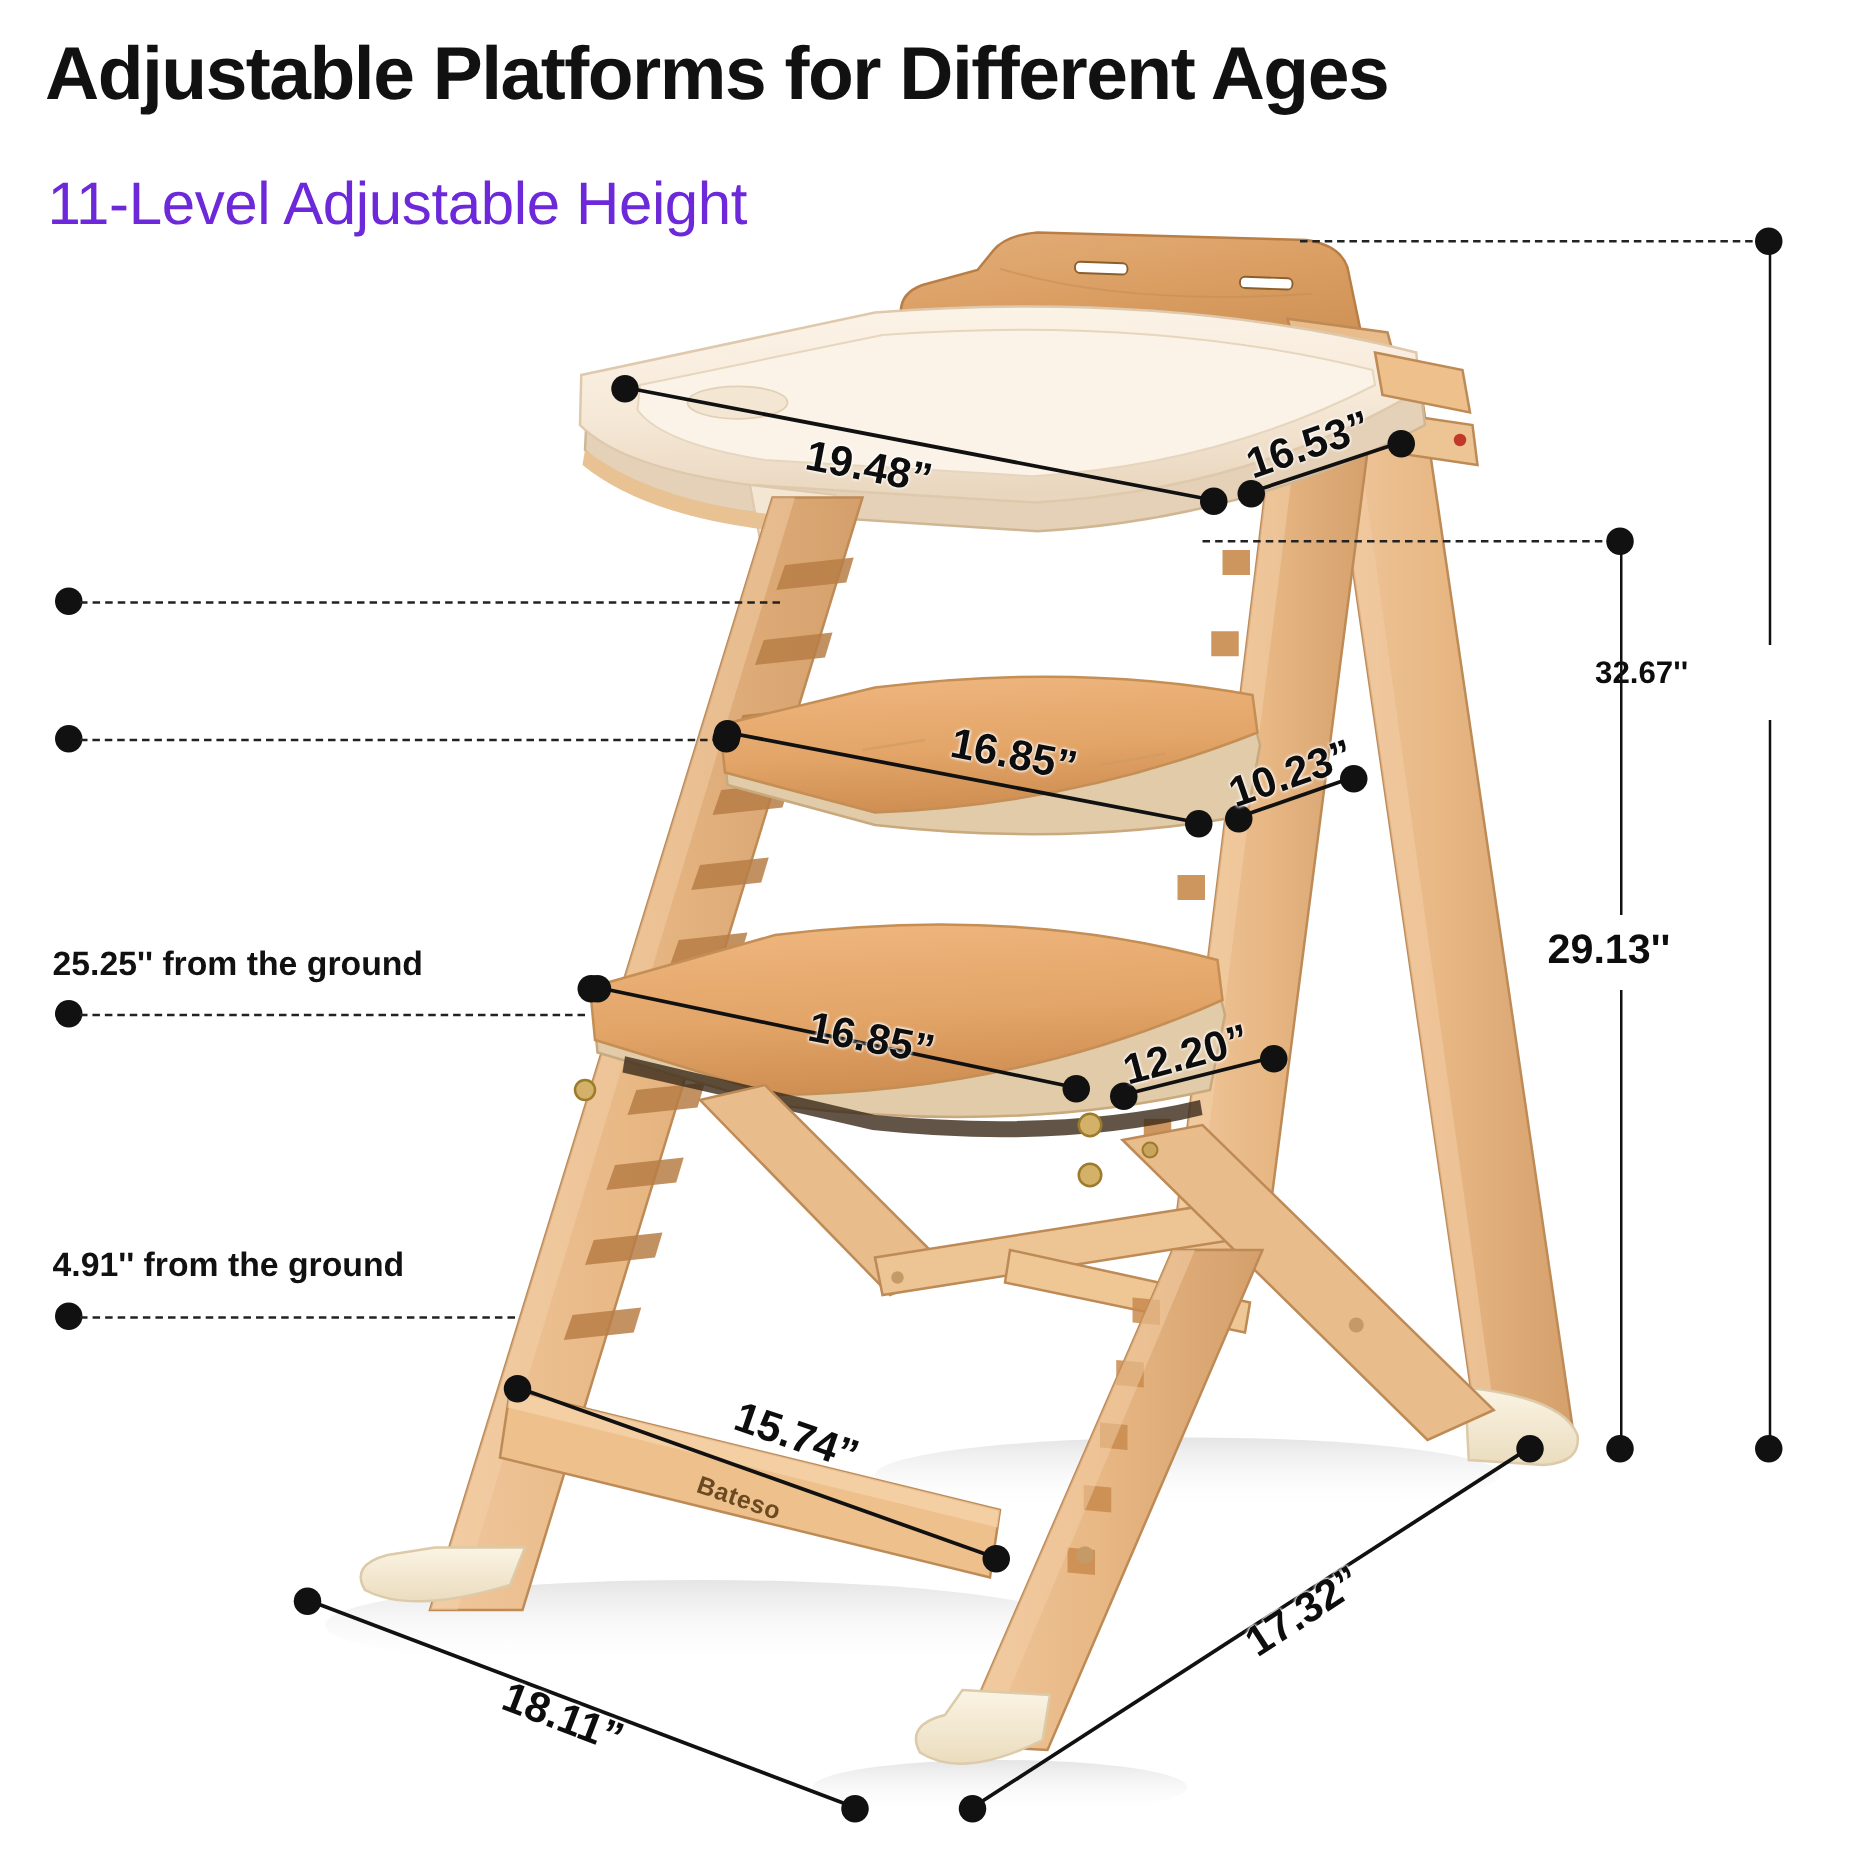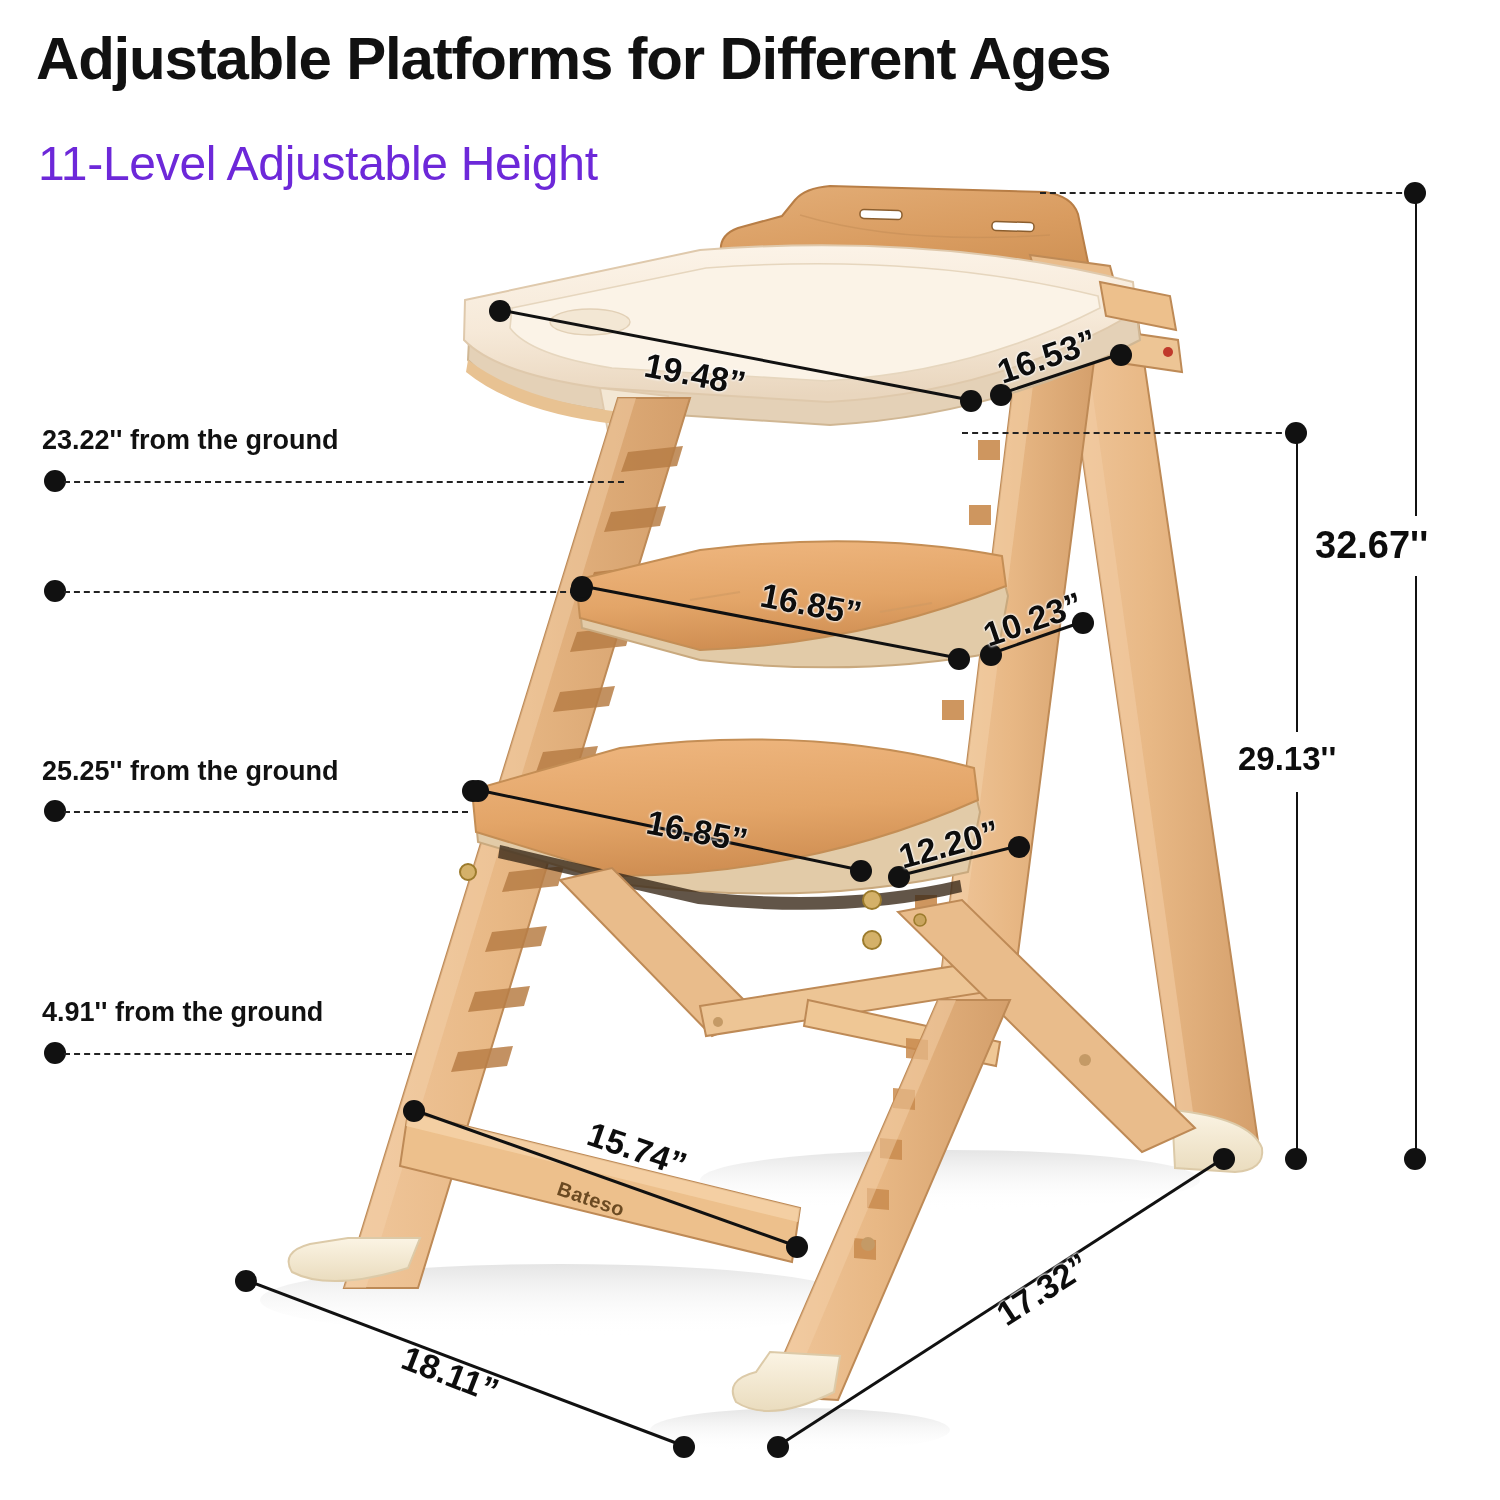--- a/index.html
+++ b/index.html
@@ -270,41 +270,40 @@
       <line x1="898" y1="876" x2="1018" y2="846"></line>
 
       <line x1="414" y1="1110" x2="796" y2="1246"></line>
 
       <line x1="246" y1="1280" x2="684" y2="1446"></line>
 
       <line x1="778" y1="1446" x2="1224" y2="1158"></line>
     </g>
   </svg>
 
-  <div class="callout" style="left:42px;top:425px;">23.22'' from the ground</div>
   <div class="dot md" style="left:44px;top:470px;"></div>
   <div class="dash-h" style="left:64px;top:481px;width:560px;"></div>
 
   <div class="dot md" style="left:44px;top:580px;"></div>
   <div class="dash-h" style="left:64px;top:591px;width:512px;"></div>
   <div class="dot md" style="left:570px;top:580px;"></div>
 
   <div class="callout" style="left:42px;top:756px;">25.25'' from the ground</div>
   <div class="dot md" style="left:44px;top:800px;"></div>
   <div class="dash-h" style="left:64px;top:811px;width:404px;"></div>
   <div class="dot md" style="left:462px;top:780px;"></div>
 
   <div class="callout" style="left:42px;top:997px;">4.91'' from the ground</div>
   <div class="dot md" style="left:44px;top:1042px;"></div>
   <div class="dash-h" style="left:64px;top:1053px;width:348px;"></div>
 
   <div class="dash-h" style="left:1040px;top:192px;width:372px;"></div>
   <div class="dot md" style="left:1404px;top:182px;"></div>
   <div class="solid-v" style="left:1415px;top:196px;height:320px;"></div>
-  <div class="dimlbl" style="left:1276px;top:524px;font-size:38px;margin-left:39px;">32.67''</div>
+  <div class="dimlbl" style="left:1276px;top:524px;font-size:25px;">32.67''</div>
   <div class="solid-v" style="left:1415px;top:576px;height:580px;"></div>
   <div class="dot md" style="left:1404px;top:1148px;"></div>
 
   <div class="dash-h" style="left:962px;top:432px;width:330px;"></div>
   <div class="dot md" style="left:1285px;top:422px;"></div>
   <div class="solid-v" style="left:1296px;top:436px;height:296px;"></div>
   <div class="dimlbl" style="left:1238px;top:740px;font-size:33px;">29.13''</div>
   <div class="solid-v" style="left:1296px;top:792px;height:364px;"></div>
   <div class="dot md" style="left:1285px;top:1148px;"></div>
 

